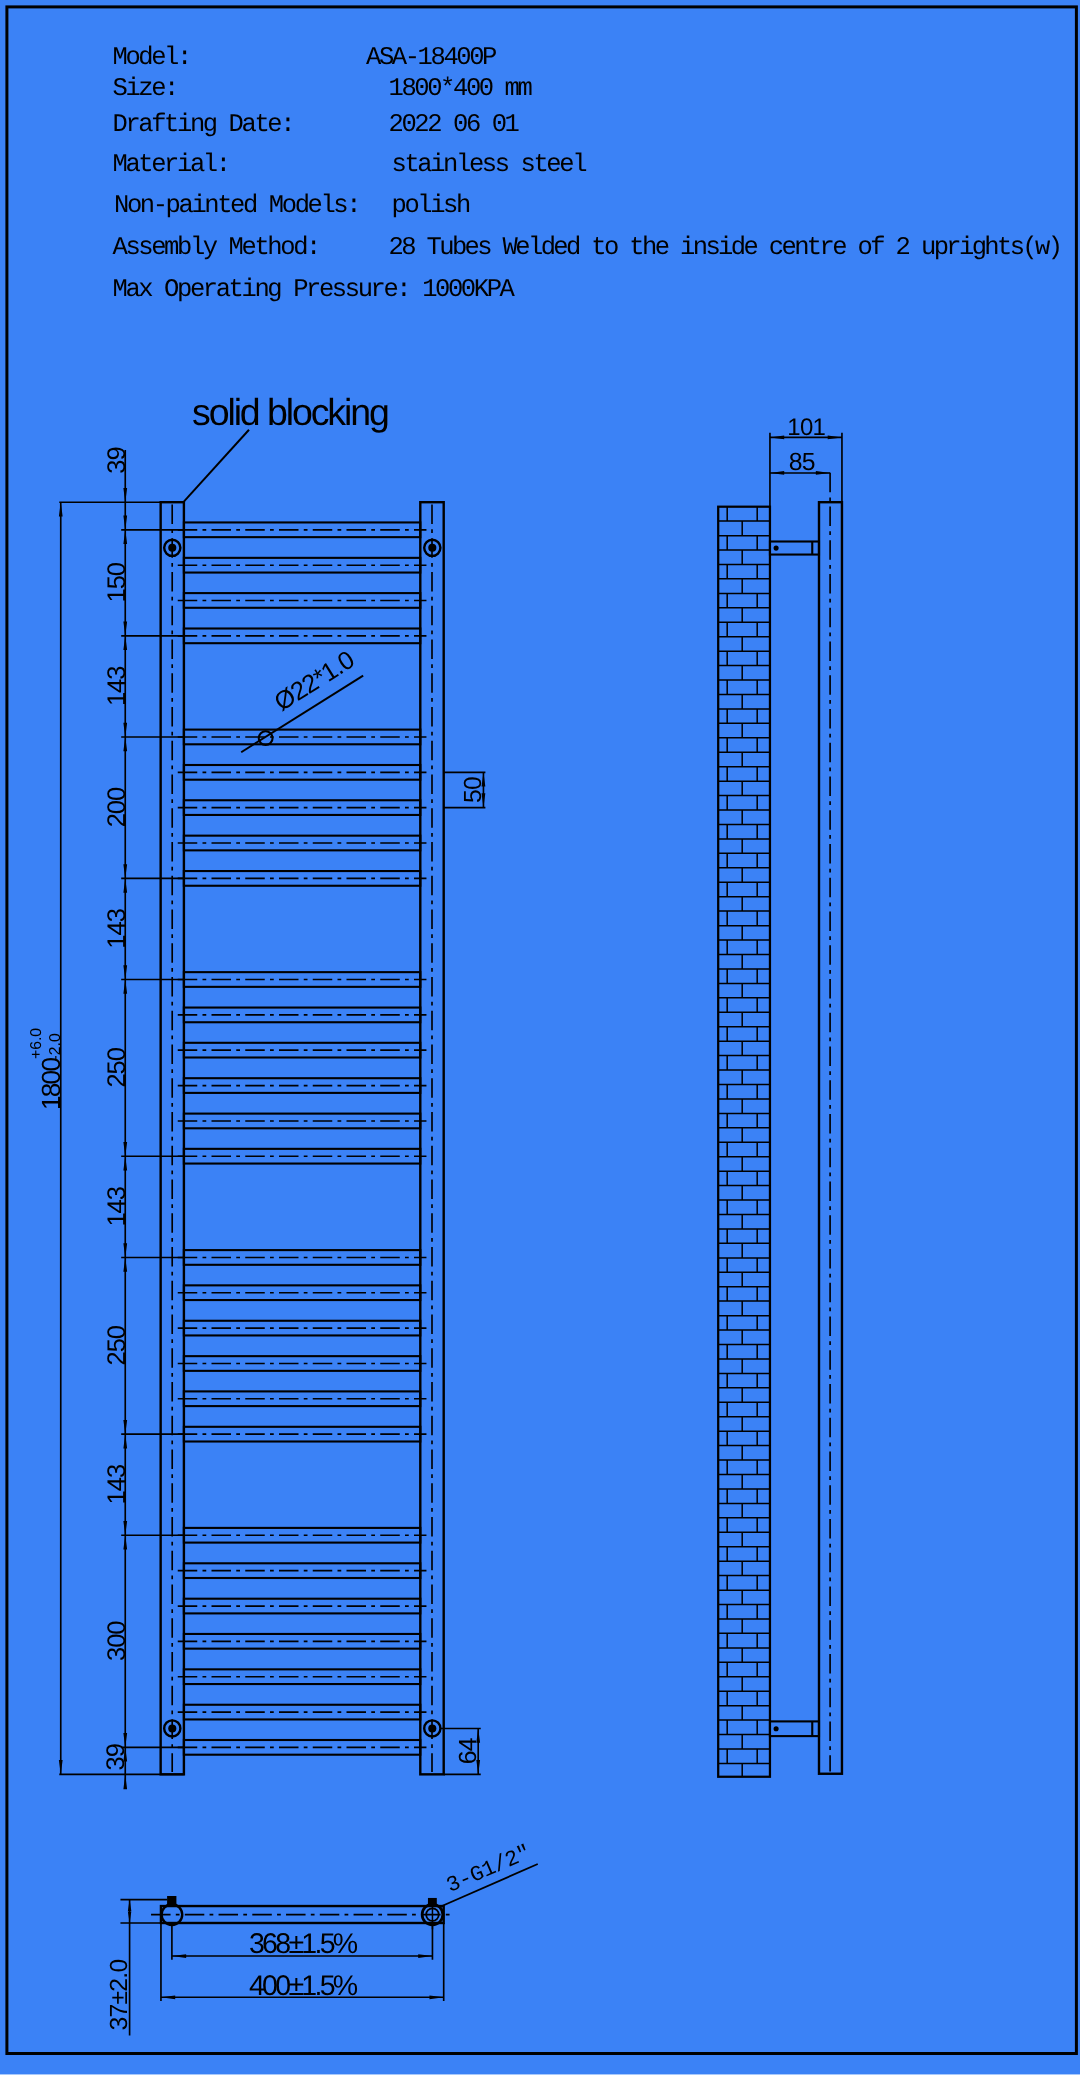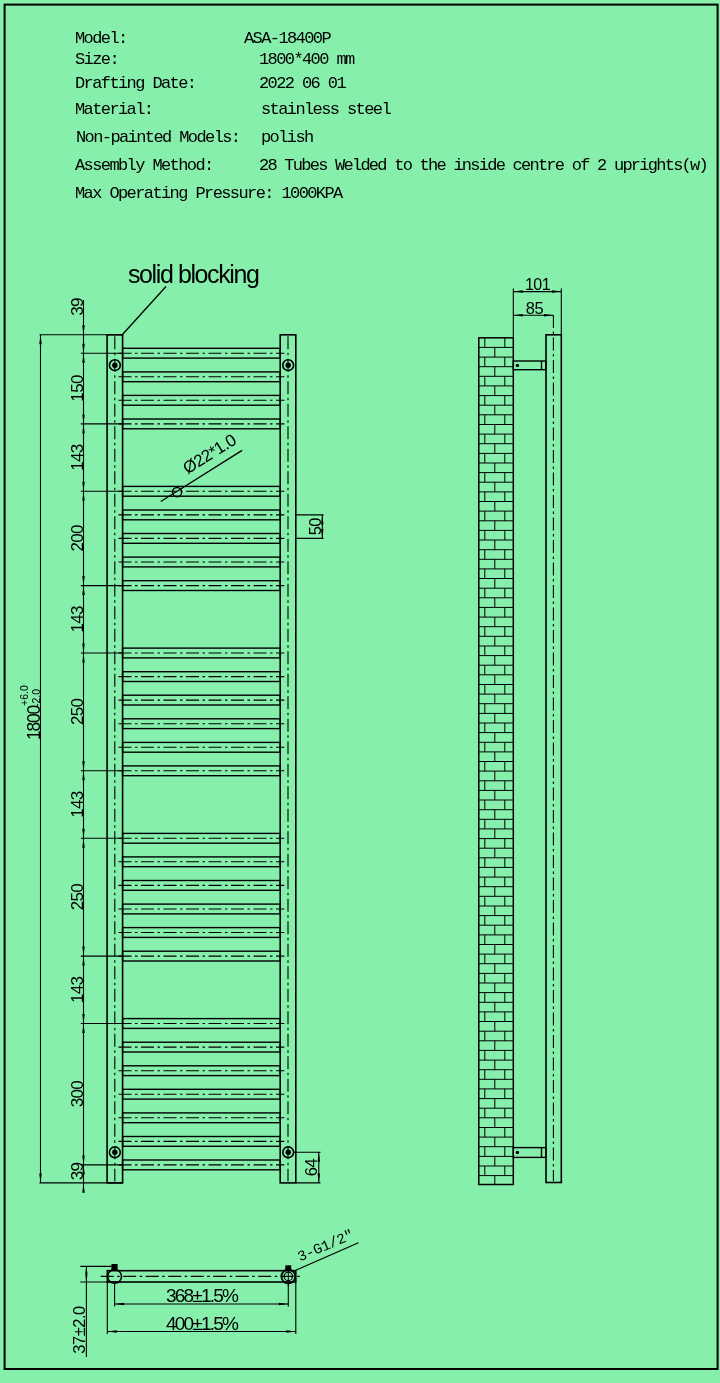--- a/index.html
+++ b/index.html
@@ -1,16 +1,16 @@
 <!DOCTYPE html>
 <html><head>
 <meta charset="utf-8">
 <style>
 html,body{margin:0;padding:0;background:#fff;}
-#page{position:relative;width:720px;height:1383px;background:#86efac;overflow:hidden;}
+#page{position:relative;width:720px;height:1383px;background:#3b82f6;overflow:hidden;}
 svg{position:absolute;top:0;left:0;}
 </style>
 </head>
 <body>
 
 <div id="page">
 <svg width="720" height="1383" viewBox="0 0 720 1383">
 
 <g font-family="Liberation Mono, monospace" font-size="17" letter-spacing="-1.6" fill="#000">
 

